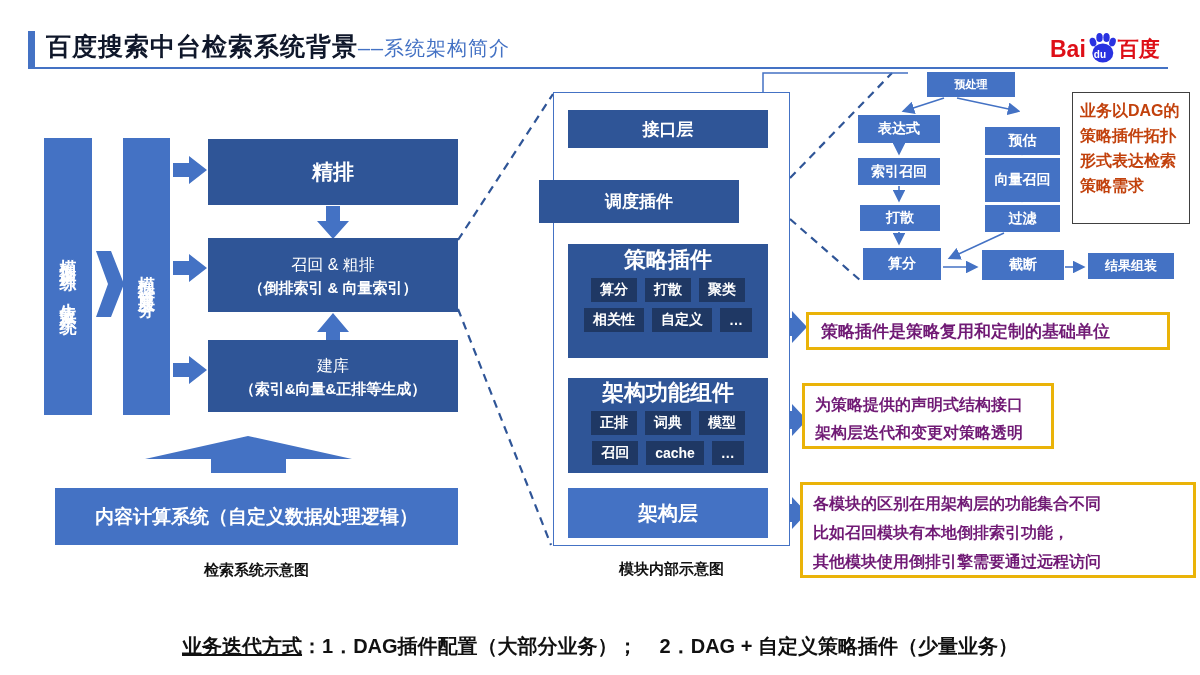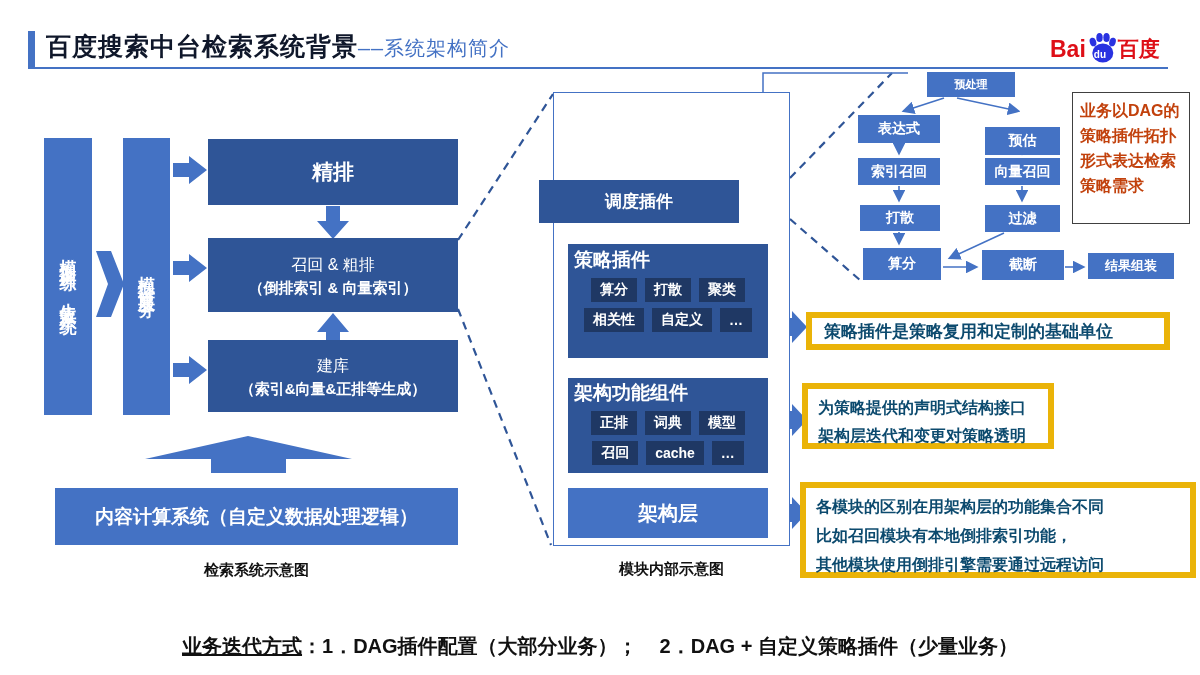--- a/index.html
+++ b/index.html
@@ -38,40 +38,40 @@
   .caption{font-size:15px;font-weight:bold;color:#111;text-align:center;}
   .caption1{left:55px;top:561px;width:403px;}
   
   .module-frame{left:553px;top:92px;width:237px;height:454px;border:1.5px solid #4472C4;background:#fff;}
   .iface{left:568px;top:110px;width:200px;height:38px;font-size:17px;font-weight:bold;}
   .sched{left:539px;top:180px;width:200px;height:43px;font-size:17px;font-weight:bold;}
   .strategy{left:568px;top:244px;width:200px;height:114px;padding:4px 6px 6px 6px;
             display:flex;flex-direction:column;}
   .framework{left:568px;top:378px;width:200px;height:95px;padding:3px 6px 5px 6px;
              display:flex;flex-direction:column;}
-  .blk-head{font-size:19px;font-weight:bold;text-align:left;line-height:24px;}
+  .blk-head{font-size:22px;font-weight:bold;text-align:center;line-height:24px;}
   .chip-row{display:flex;justify-content:center;gap:8px;margin-top:6px;}
   .arch-layer{left:568px;top:488px;width:200px;height:50px;font-size:20px;font-weight:bold;}
   .caption2{left:553px;top:560px;width:237px;}
   
   .dag{background:#4472C4;color:#fff;font-weight:bold;font-size:14px;}
   .dag-pre{left:910px;top:72px;width:88px;height:25px;font-size:11px;margin-left:17px;}
   .dag-expr{left:858px;top:115px;width:82px;height:28px;}
   .dag-est{left:985px;top:127px;width:75px;height:28px;}
   .dag-ir{left:858px;top:158px;width:82px;height:27px;}
-  .dag-vr{left:985px;top:158px;width:75px;height:27px;}
+  .dag-vr{left:985px;top:158px;width:75px;height:44px;}
   .dag-sc{left:860px;top:205px;width:80px;height:26px;}
   .dag-fl{left:985px;top:205px;width:75px;height:27px;}
   .dag-score{left:863px;top:248px;width:78px;height:32px;}
   .dag-tr{left:982px;top:250px;width:82px;height:30px;}
   .dag-asm{left:1088px;top:253px;width:86px;height:26px;font-size:13px;}
   .dag-note{left:1072px;top:92px;width:118px;height:132px;border:1.5px solid #404040;
             padding:5px 7px;font-size:16px;font-weight:bold;color:#c2410c;line-height:25px;}
   
-  .ann{border:6px solid #eab308;color:#0c4a6e;font-weight:bold;background:#fff;}
+  .ann{border:3px solid #eab308;color:#701a75;font-weight:bold;background:#fff;}
   .ann1{left:806px;top:312px;width:364px;height:38px;font-size:17px;display:flex;
         align-items:center;padding-left:12px;}
   .ann2{left:802px;top:383px;width:252px;height:66px;font-size:16px;padding:5px 10px;line-height:28px;}
   .ann3{left:800px;top:482px;width:396px;height:96px;font-size:16px;padding:4px 10px;line-height:29px;}
   
   .footer{left:0;top:633px;width:1200px;text-align:center;font-size:20px;font-weight:bold;color:#111;}
   .footer .u{text-decoration:underline;}
   .footer .gap{margin-left:22px;}
   .overlay{left:0;top:0;width:1200px;height:675px;pointer-events:none;}
 </style>
@@ -156,20 +156,21 @@
     <div class="box-sub">（倒排索引 &amp; 向量索引）</div>
   </div>
   <div class="abs blue-med center content-box">内容计算系统（自定义数据处理逻辑）</div>
   <div class="abs blue-dark col-center build">
     <div class="box-title">建库</div>
     <div class="box-sub">（索引&amp;向量&amp;正排等生成）</div>
   </div>
   <div class="abs caption caption1">检索系统示意图</div>
 
   <div class="abs module-frame"></div>
+  <div class="abs blue-dark center iface">接口层</div>
   <div class="abs blue-dark center sched">调度插件</div>
   <div class="abs blue-dark strategy">
     <div class="blk-head">策略插件</div>
     <div class="chip-row">
       <span class="chip">算分</span>
       <span class="chip">打散</span>
       <span class="chip">聚类</span>
     </div>
     <div class="chip-row">
       <span class="chip">相关性</span>

